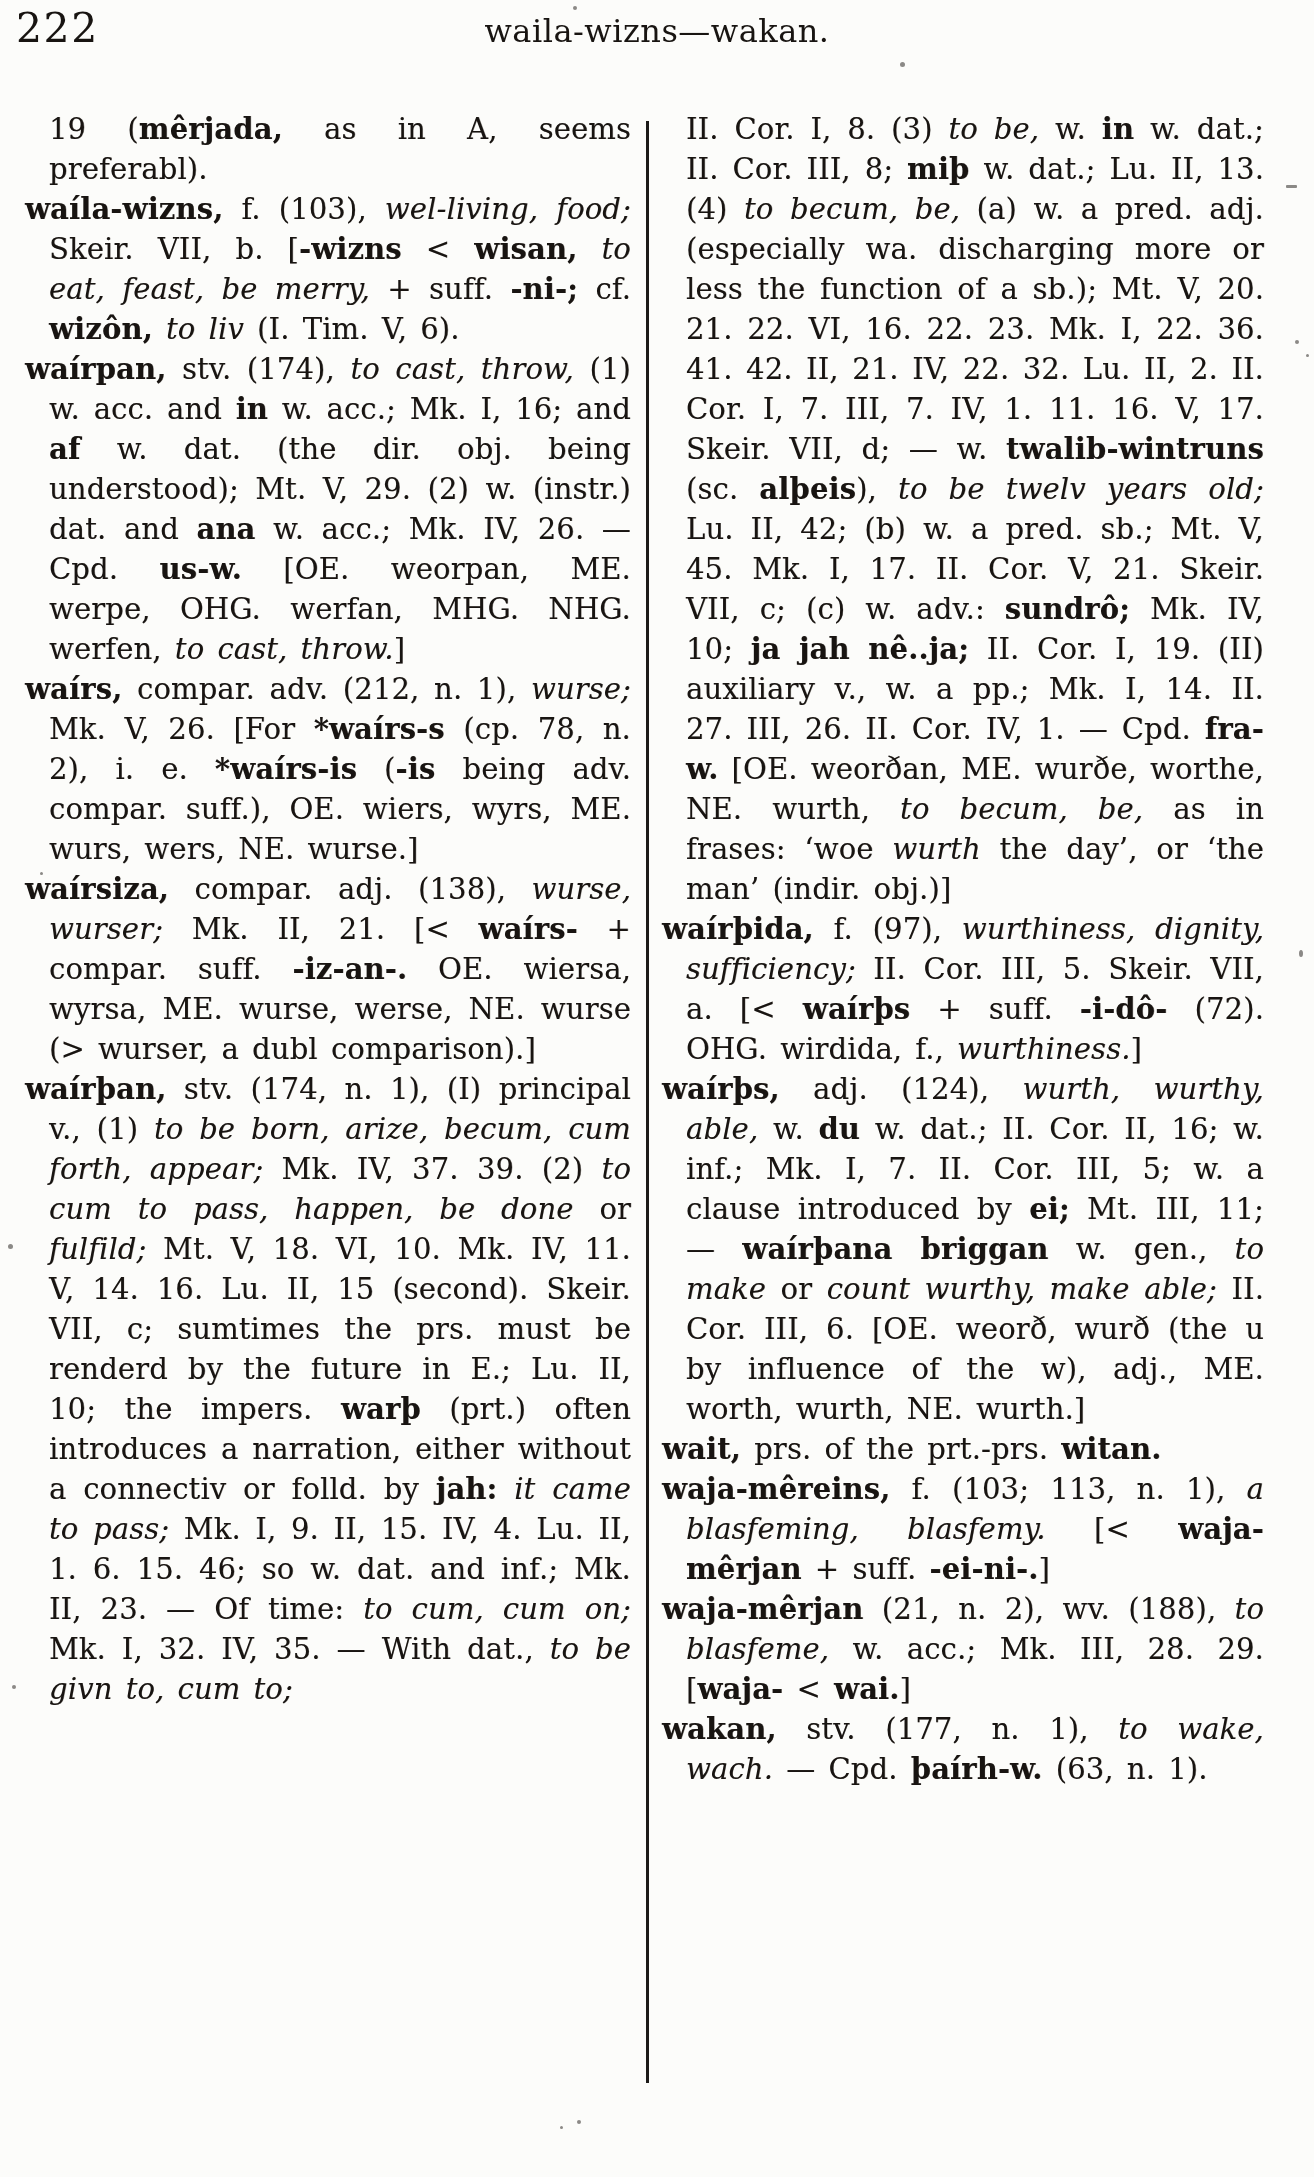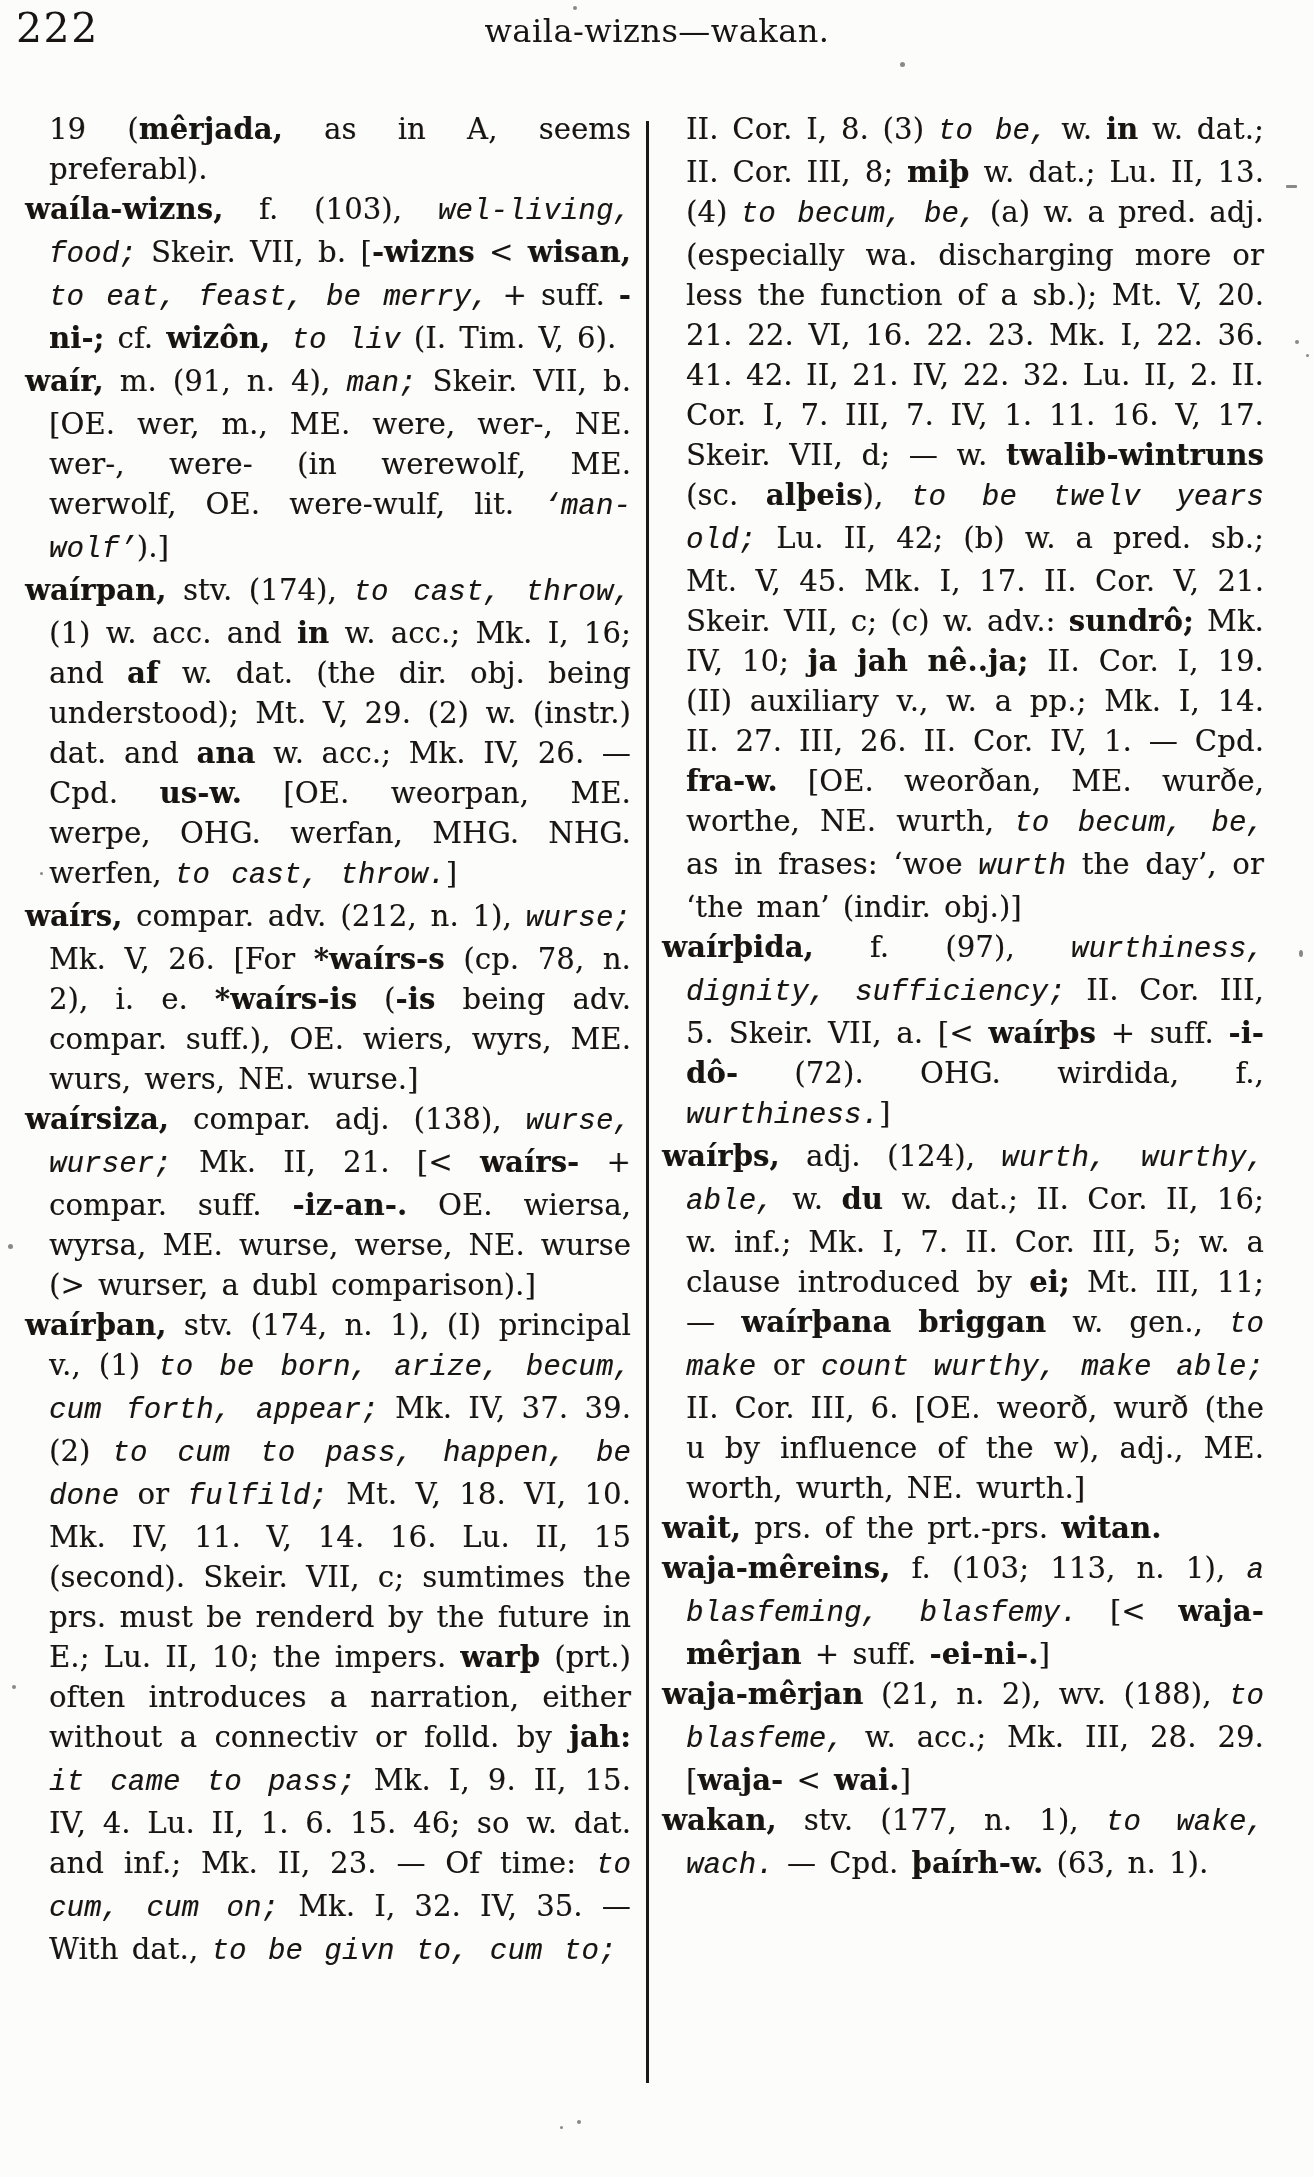--- a/index.html
+++ b/index.html
@@ -23,41 +23,40 @@
     hyphens:none;
     margin-top:13px;
   }
   .column p { text-shadow:0.4px 0.4px 0.3px rgba(25,18,10,0.38); }
   #col-left  { left:25px;  width:606px; }
   #col-right { left:662px; width:602px; }
   .entry { margin:0; text-indent:-24px; padding-left:24px; }
   .entry.cont { text-indent:0; }
   .run-r { font-style:normal; font-weight:normal; }
   .run-b { font-weight:bold; }
-  .run-i { font-style:italic;font-family:Liberation Mono, monospace; }
+  .run-i { font-style:italic; }
   .divider {
     position:absolute; left:646px; top:121px; width:3px; height:1962px;
     background:#1c1a18;
   }
   .speck { position:absolute; background:#2e2a26; border-radius:50%; opacity:0.55; }
 </style>
 </head>
 <body>
 
 <div>
 
   <div class="page-number">222</div>
   <div class="running-header">waila-wizns—wakan.</div>
 
   <div class="divider"></div>
 
   <div class="column" id="col-left">
     <p class="entry cont"><span class="run-r">19 (</span><span class="run-b">mêrjada,</span><span class="run-r"> as in A, seems preferabl).</span></p>
     <p class="entry"><span class="run-b">waíla-wizns,</span><span class="run-r"> f. (103), </span><span class="run-i">wel-living, food;</span><span class="run-r"> Skeir. VII, b. [</span><span class="run-b">-wizns</span><span class="run-r"> &lt; </span><span class="run-b">wisan,</span><span class="run-i"> to eat, feast, be merry,</span><span class="run-r"> + suff. </span><span class="run-b">-ni-;</span><span class="run-r"> cf. </span><span class="run-b">wizôn,</span><span class="run-i"> to liv</span><span class="run-r"> (I. Tim. V, 6).</span></p>
-    <p class="entry"><span class="run-b">waír,</span><span class="run-r"> m. (91, n. 4), </span><span class="run-i">man;</span><span class="run-r"> Skeir. VII, b. [OE. wer, m., ME. were, wer-, NE. wer-, were- (in werewolf, ME. werwolf, OE. were-wulf, lit. </span><span class="run-i">‘man-wolf’</span><span class="run-r">).]</span></p>
     <p class="entry"><span class="run-b">waírpan,</span><span class="run-r"> stv. (174), </span><span class="run-i">to cast, throw,</span><span class="run-r"> (1) w. acc. and </span><span class="run-b">in</span><span class="run-r"> w. acc.; Mk. I, 16; and </span><span class="run-b">af</span><span class="run-r"> w. dat. (the dir. obj. being understood); Mt. V, 29. (2) w. (instr.) dat. and </span><span class="run-b">ana</span><span class="run-r"> w. acc.; Mk. IV, 26. — Cpd. </span><span class="run-b">us-w.</span><span class="run-r"> [OE. weorpan, ME. werpe, OHG. werfan, MHG. NHG. werfen, </span><span class="run-i">to cast, throw.</span><span class="run-r">]</span></p>
     <p class="entry"><span class="run-b">waírs,</span><span class="run-r"> compar. adv. (212, n. 1), </span><span class="run-i">wurse;</span><span class="run-r"> Mk. V, 26. [For </span><span class="run-b">*waírs-s</span><span class="run-r"> (cp. 78, n. 2), i. e. </span><span class="run-b">*waírs-is</span><span class="run-r"> (</span><span class="run-b">-is</span><span class="run-r"> being adv. compar. suff.), OE. wiers, wyrs, ME. wurs, wers, NE. wurse.]</span></p>
     <p class="entry"><span class="run-b">waírsiza,</span><span class="run-r"> compar. adj. (138), </span><span class="run-i">wurse, wurser;</span><span class="run-r"> Mk. II, 21. [&lt; </span><span class="run-b">waírs-</span><span class="run-r"> + compar. suff. </span><span class="run-b">-iz-an-.</span><span class="run-r"> OE. wiersa, wyrsa, ME. wurse, werse, NE. wurse (&gt; wurser, a dubl comparison).]</span></p>
     <p class="entry"><span class="run-b">waírþan,</span><span class="run-r"> stv. (174, n. 1), (I) principal v., (1) </span><span class="run-i">to be born, arize, becum, cum forth, appear;</span><span class="run-r"> Mk. IV, 37. 39. (2) </span><span class="run-i">to cum to pass, happen, be done</span><span class="run-r"> or </span><span class="run-i">fulfild;</span><span class="run-r"> Mt. V, 18. VI, 10. Mk. IV, 11. V, 14. 16. Lu. II, 15 (second). Skeir. VII, c; sumtimes the prs. must be renderd by the future in E.; Lu. II, 10; the impers. </span><span class="run-b">warþ</span><span class="run-r"> (prt.) often introduces a narration, either without a connectiv or folld. by </span><span class="run-b">jah:</span><span class="run-i"> it came to pass;</span><span class="run-r"> Mk. I, 9. II, 15. IV, 4. Lu. II, 1. 6. 15. 46; so w. dat. and inf.; Mk. II, 23. — Of time: </span><span class="run-i">to cum, cum on;</span><span class="run-r"> Mk. I, 32. IV, 35. — With dat., </span><span class="run-i">to be givn to, cum to;</span></p>
   </div>
 
   <div class="column" id="col-right">
     <p class="entry cont"><span class="run-r">II. Cor. I, 8. (3) </span><span class="run-i">to be,</span><span class="run-r"> w. </span><span class="run-b">in</span><span class="run-r"> w. dat.; II. Cor. III, 8; </span><span class="run-b">miþ</span><span class="run-r"> w. dat.; Lu. II, 13. (4) </span><span class="run-i">to becum, be,</span><span class="run-r"> (a) w. a pred. adj. (especially wa. discharging more or less the function of a sb.); Mt. V, 20. 21. 22. VI, 16. 22. 23. Mk. I, 22. 36. 41. 42. II, 21. IV, 22. 32. Lu. II, 2. II. Cor. I, 7. III, 7. IV, 1. 11. 16. V, 17. Skeir. VII, d; — w. </span><span class="run-b">twalib-wintruns</span><span class="run-r"> (sc. </span><span class="run-b">alþeis</span><span class="run-r">), </span><span class="run-i">to be twelv years old;</span><span class="run-r"> Lu. II, 42; (b) w. a pred. sb.; Mt. V, 45. Mk. I, 17. II. Cor. V, 21. Skeir. VII, c; (c) w. adv.: </span><span class="run-b">sundrô;</span><span class="run-r"> Mk. IV, 10; </span><span class="run-b">ja jah nê..ja;</span><span class="run-r"> II. Cor. I, 19. (II) auxiliary v., w. a pp.; Mk. I, 14. II. 27. III, 26. II. Cor. IV, 1. — Cpd. </span><span class="run-b">fra-w.</span><span class="run-r"> [OE. weorðan, ME. wurðe, worthe, NE. wurth, </span><span class="run-i">to becum, be,</span><span class="run-r"> as in frases: ‘woe </span><span class="run-i">wurth</span><span class="run-r"> the day’, or ‘the man’ (indir. obj.)]</span></p>
     <p class="entry"><span class="run-b">waírþida,</span><span class="run-r"> f. (97), </span><span class="run-i">wurthiness, dignity, sufficiency;</span><span class="run-r"> II. Cor. III, 5. Skeir. VII, a. [&lt; </span><span class="run-b">waírþs</span><span class="run-r"> + suff. </span><span class="run-b">-i-dô-</span><span class="run-r"> (72). OHG. wirdida, f., </span><span class="run-i">wurthiness.</span><span class="run-r">]</span></p>
     <p class="entry"><span class="run-b">waírþs,</span><span class="run-r"> adj. (124), </span><span class="run-i">wurth, wurthy, able,</span><span class="run-r"> w. </span><span class="run-b">du</span><span class="run-r"> w. dat.; II. Cor. II, 16; w. inf.; Mk. I, 7. II. Cor. III, 5; w. a clause introduced by </span><span class="run-b">ei;</span><span class="run-r"> Mt. III, 11; — </span><span class="run-b">waírþana briggan</span><span class="run-r"> w. gen., </span><span class="run-i">to make</span><span class="run-r"> or </span><span class="run-i">count wurthy, make able;</span><span class="run-r"> II. Cor. III, 6. [OE. weorð, wurð (the u by influence of the w), adj., ME. worth, wurth, NE. wurth.]</span></p>

